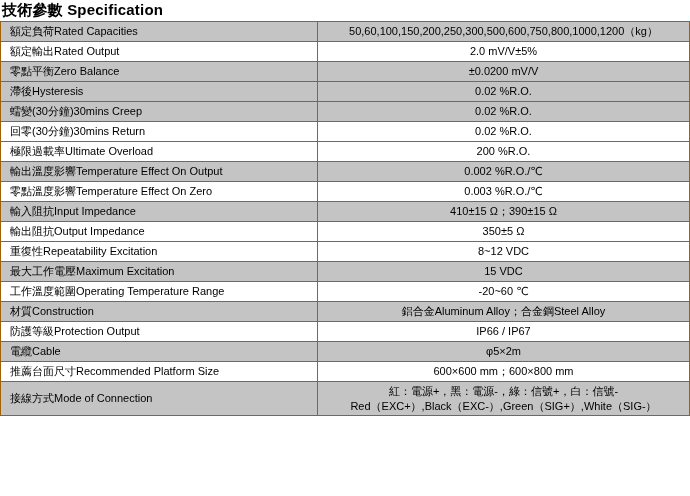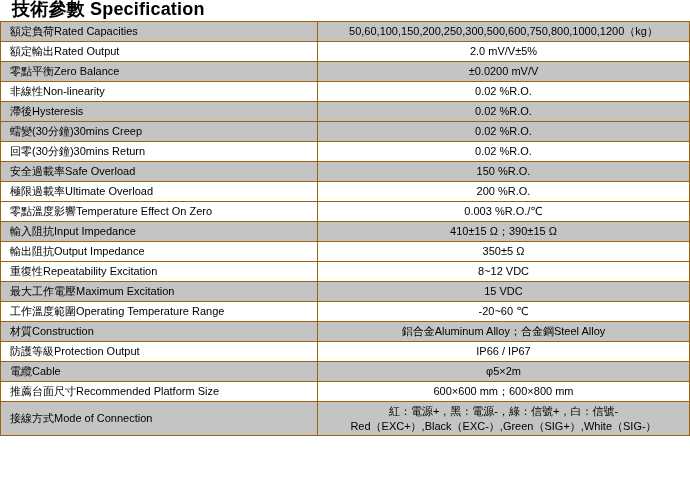--- a/index.html
+++ b/index.html
@@ -8,25 +8,25 @@
     background: #ffffff;
   }
   body {
     width: 690px;
     height: 496px;
     font-family: "Liberation Sans", "DejaVu Sans", sans-serif;
     color: #000000;
     overflow: hidden;
   }
   .page-title {
-    font-size: 18px;
+    font-size: 15px;
     font-weight: bold;
     line-height: 19px;
     height: 21px;
-    padding-left: 12px;
+    padding-left: 2px;
     box-sizing: border-box;
     letter-spacing: 0.2px;
   }
   table.spec-table {
     width: 690px;
     border-collapse: collapse;
     table-layout: fixed;
   }
   table.spec-table td {
     border: 1px solid #a16207;
@@ -67,43 +67,39 @@
     <td class="spec-value">50,60,100,150,200,250,300,500,600,750,800,1000,1200（kg）</td>
   </tr>
       <tr class="plain">
     <td class="spec-label">額定輸出Rated Output</td>
     <td class="spec-value">2.0 mV/V±5%</td>
   </tr>
       <tr class="shaded">
     <td class="spec-label">零點平衡Zero Balance</td>
     <td class="spec-value">±0.0200 mV/V</td>
   </tr>
-      <tr class="plain">
-    <td class="spec-label">非線性Non-linearity</td>
-    <td class="spec-value">0.02 %R.O.</td>
-  </tr>
       <tr class="shaded">
     <td class="spec-label">滯後Hysteresis</td>
     <td class="spec-value">0.02 %R.O.</td>
   </tr>
       <tr class="shaded">
     <td class="spec-label">蠕變(30分鐘)30mins Creep</td>
     <td class="spec-value">0.02 %R.O.</td>
   </tr>
       <tr class="plain">
     <td class="spec-label">回零(30分鐘)30mins Return</td>
     <td class="spec-value">0.02 %R.O.</td>
   </tr>
-      <tr class="shaded">
-    <td class="spec-label">安全過載率Safe Overload</td>
-    <td class="spec-value">150 %R.O.</td>
-  </tr>
       <tr class="plain">
     <td class="spec-label">極限過載率Ultimate Overload</td>
     <td class="spec-value">200 %R.O.</td>
+  </tr>
+      <tr class="shaded">
+    <td class="spec-label">輸出溫度影響Temperature Effect On Output</td>
+    <td class="spec-value">0.002 %R.O./℃</td>
   </tr>
       <tr class="plain">
     <td class="spec-label">零點溫度影響Temperature Effect On Zero</td>
     <td class="spec-value">0.003 %R.O./℃</td>
   </tr>
       <tr class="shaded">
     <td class="spec-label">輸入阻抗Input Impedance</td>
     <td class="spec-value">410±15 Ω；390±15 Ω</td>
   </tr>
       <tr class="plain">

